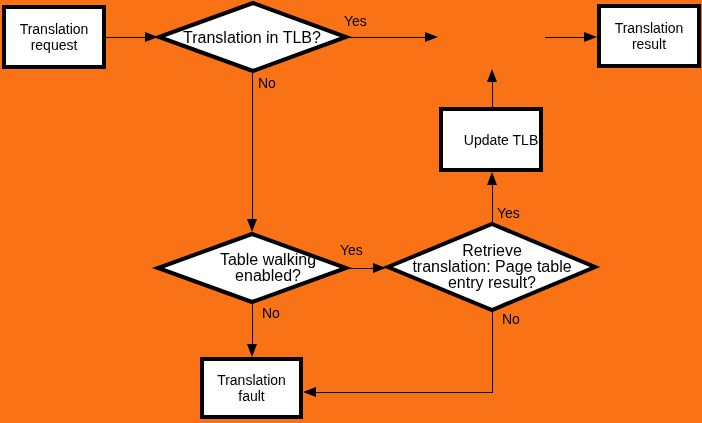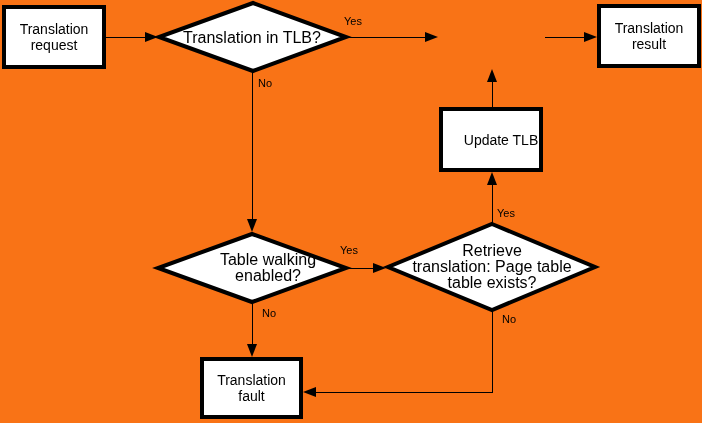--- a/index.html
+++ b/index.html
@@ -22,21 +22,21 @@
     font-size:14px;line-height:16px;color:#000000;
     text-align:center;white-space:pre-line;
   }
   .dlabel{
     position:absolute;
     font-size:16px;line-height:16px;color:#000000;
     text-align:center;white-space:pre-line;
   }
   .elabel{
     position:absolute;
-    font-size:11px;line-height:16px;color:#000000;
+    font-size:14px;line-height:16px;color:#000000;
     white-space:nowrap;
   }
   
   #n-request{left:2px;top:5px;width:104px;height:64px;}
   #n-perform{left:438px;top:5px;width:107px;height:64px;}
   #n-result{left:597px;top:4px;width:104px;height:64px;}
   #n-update{left:439px;top:107px;width:104px;height:65px;padding-left:20px;}
   #n-fault{left:200px;top:357px;width:103px;height:62px;}
   
   #dl-tlb{left:172px;top:30px;width:160px;}
@@ -106,21 +106,21 @@
   <div class="node" id="n-fault">
     <div class="lbl">Translation
 fault</div>
   </div>
 
   <div class="dlabel" id="dl-tlb">Translation in TLB?</div>
   <div class="dlabel" id="dl-walk">Table walking
 enabled?</div>
   <div class="dlabel" id="dl-retrieve">Retrieve
 translation: Page table
-table exists?</div>
+entry result?</div>
 
   <div class="elabel" id="el-tlb-yes">Yes</div>
   <div class="elabel" id="el-tlb-no">No</div>
   <div class="elabel" id="el-update-yes">Yes</div>
   <div class="elabel" id="el-walk-yes">Yes</div>
   <div class="elabel" id="el-walk-no">No</div>
   <div class="elabel" id="el-retrieve-no">No</div>
 
 </div>
 

